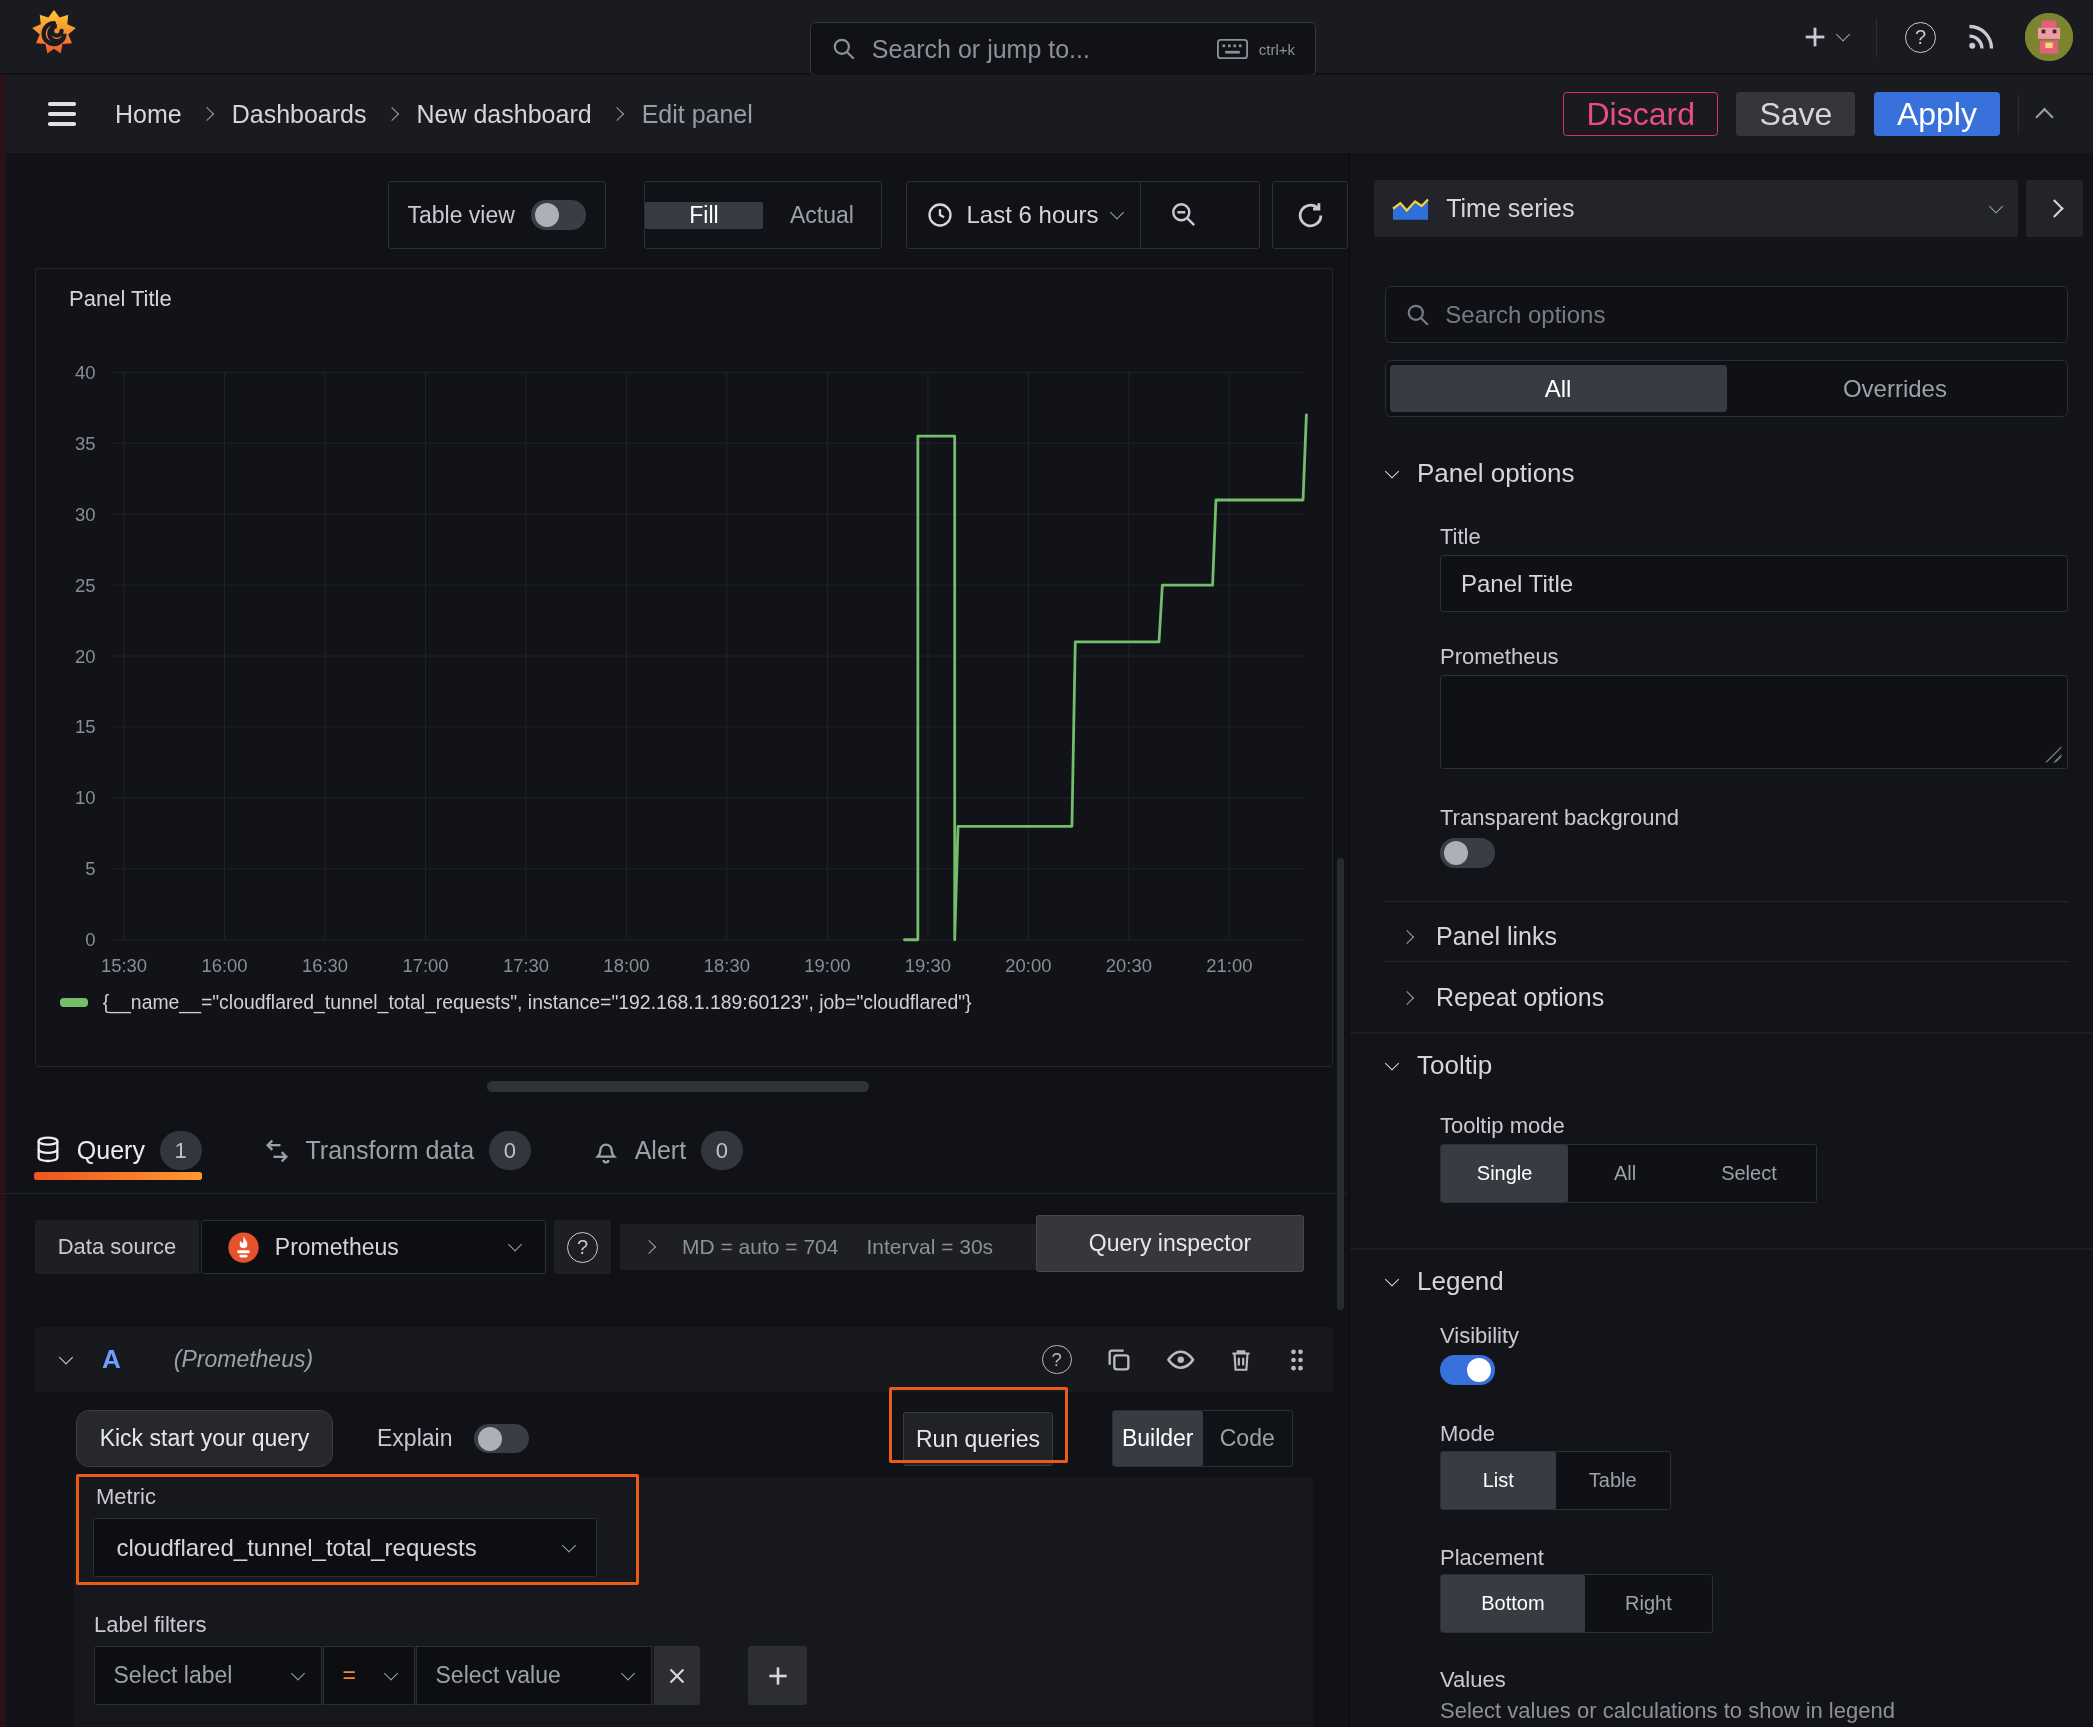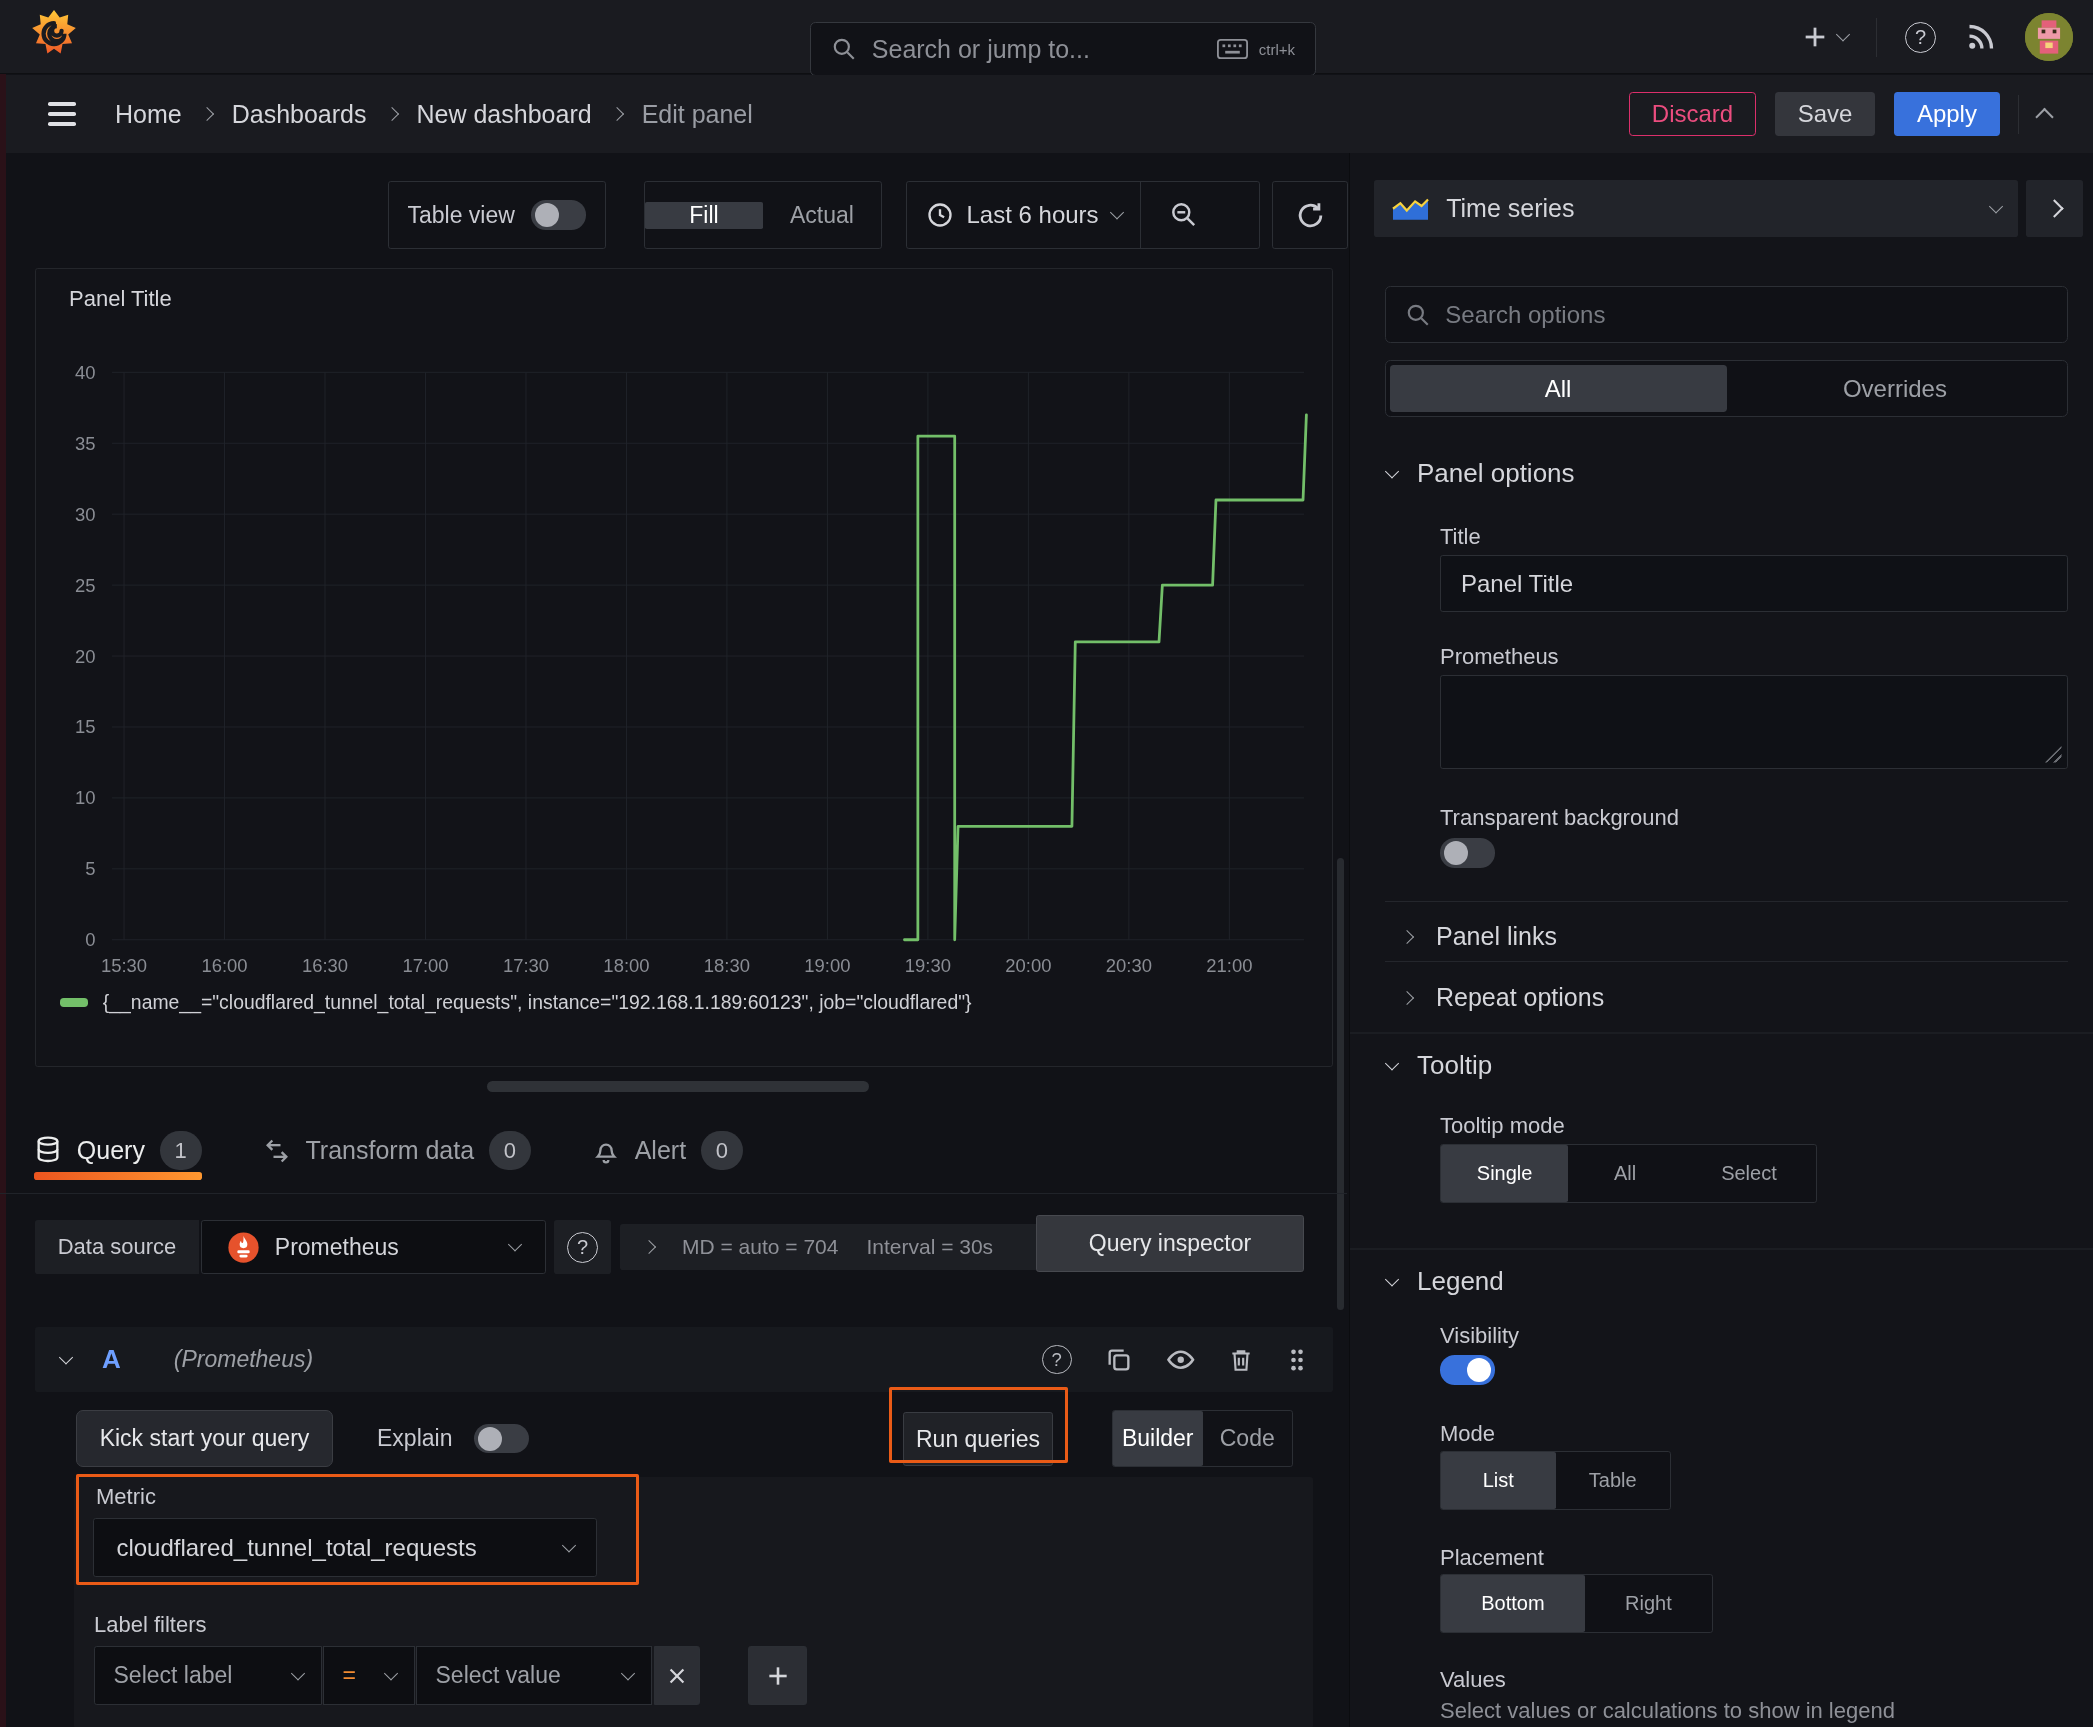--- a/index.html
+++ b/index.html
@@ -18,21 +18,21 @@
   #avatar{width:48px;height:48px;border-radius:50%;overflow:hidden;background:#7c8430;}
 
   
   #crumbbar{position:absolute;left:0;top:75px;width:2093px;height:78px;background:#1a1b20;display:flex;align-items:center;padding:0 33px 0 48px;}
   #hamburger{display:flex;flex-direction:column;gap:6.5px;margin-right:39px;cursor:pointer;}
   #hamburger i{display:block;width:28px;height:3.7px;background:#e0e1e5;border-radius:1.8px;}
   .crumb{font-size:25px;color:#d5d6db;}
   .crumb.dim{color:#9a9da4;}
   .crumb-sep{margin:0 20px;}
   #crumb-actions{margin-left:auto;display:flex;align-items:center;gap:18.5px;}
-  .btn{height:44px;border-radius:3.7px;border:0.9px solid transparent;font-size:24px;display:flex;align-items:center;justify-content:center;padding:0 22px;cursor:pointer;}
+  .btn{height:44px;border-radius:3.7px;border:0.9px solid transparent;font-size:32px;display:flex;align-items:center;justify-content:center;padding:0 22px;cursor:pointer;}
   .btn.danger{border-color:#dc2f6b;color:#ec4d7f;background:transparent;}
   .btn.secondary{background:#34363c;color:#d5d6db;}
   .btn.primary{background:#3871dc;color:#ffffff;}
 
   
   .chv{display:inline-block;width:10px;height:10px;border-right:1.8px solid #9da0a6;border-bottom:1.8px solid #9da0a6;}
   .chv.down{transform:rotate(45deg) translate(-1.8px,-1.8px);}
   .chv.right{transform:rotate(-45deg);}
   .chv.up{transform:rotate(-135deg) translate(-1.8px,-1.8px);}
   .chv.light{border-color:#d5d6db;}
@@ -81,21 +81,21 @@
   .qcircle{width:31px;height:31px;border:1.8px solid #c9cad1;border-radius:50%;display:flex;align-items:center;justify-content:center;font-size:20px;color:#c9cad1;}
   #ds-stats{position:absolute;left:620px;top:1224px;width:419px;height:46px;background:#1d1f24;border-radius:2.8px;display:flex;align-items:center;gap:28px;padding:0 24px;font-size:21px;color:#8e9097;}
   #query-inspector{position:absolute;left:1036px;top:1215px;width:268px;height:57px;background:#35373d;border:0.9px solid #47494f;border-radius:2.8px;display:flex;align-items:center;justify-content:center;font-size:23px;color:#e6e7ea;cursor:pointer;}
 
   
   #qrow{position:absolute;left:35px;top:1327px;width:1298px;height:65px;background:#17191e;border-radius:2.8px;display:flex;align-items:center;padding:0 26px;gap:31px;}
   #qrow .refid{font-size:26px;font-weight:bold;color:#6e9fff;}
   #qrow .dshint{font-size:23px;font-style:italic;color:#9da0a6;flex:1;margin-left:22px;}
   #qrow .ric{display:flex;gap:33px;align-items:center;}
 
-  #kickstart{position:absolute;left:76px;top:1410px;width:257px;height:57px;background:#26282e;border:0.9px solid #3b3d43;border-radius:7px;display:flex;align-items:center;justify-content:center;font-size:23px;color:#e6e7ea;cursor:pointer;}
+  #kickstart{position:absolute;left:76px;top:1410px;width:257px;height:57px;background:#26282e;border:0.9px solid #3b3d43;border-radius:13px;display:flex;align-items:center;justify-content:center;font-size:23px;color:#e6e7ea;cursor:pointer;}
   #explain-wrap{position:absolute;left:377px;top:1410px;height:57px;display:flex;align-items:center;gap:22px;font-size:23px;color:#c9cad1;}
   #runqueries{position:absolute;left:903px;top:1412px;width:150px;height:54px;background:#202227;border:0.9px solid #393c42;border-radius:2.8px;display:flex;align-items:center;justify-content:center;font-size:23px;color:#e6e7ea;cursor:pointer;}
   #buildercode{position:absolute;left:1112px;top:1410px;width:181px;height:57px;border:0.9px solid #2c2f35;border-radius:2.8px;background:#111217;display:flex;}
   #buildercode .seg-item{flex:1;padding:0;}
 
   .annotation{position:absolute;border:3.7px solid #ea5b17;border-radius:1.8px;pointer-events:none;z-index:30;}
   #anno-run{left:889px;top:1387px;width:179px;height:76px;}
   #anno-metric{left:76px;top:1474px;width:563px;height:111px;}
 
   

